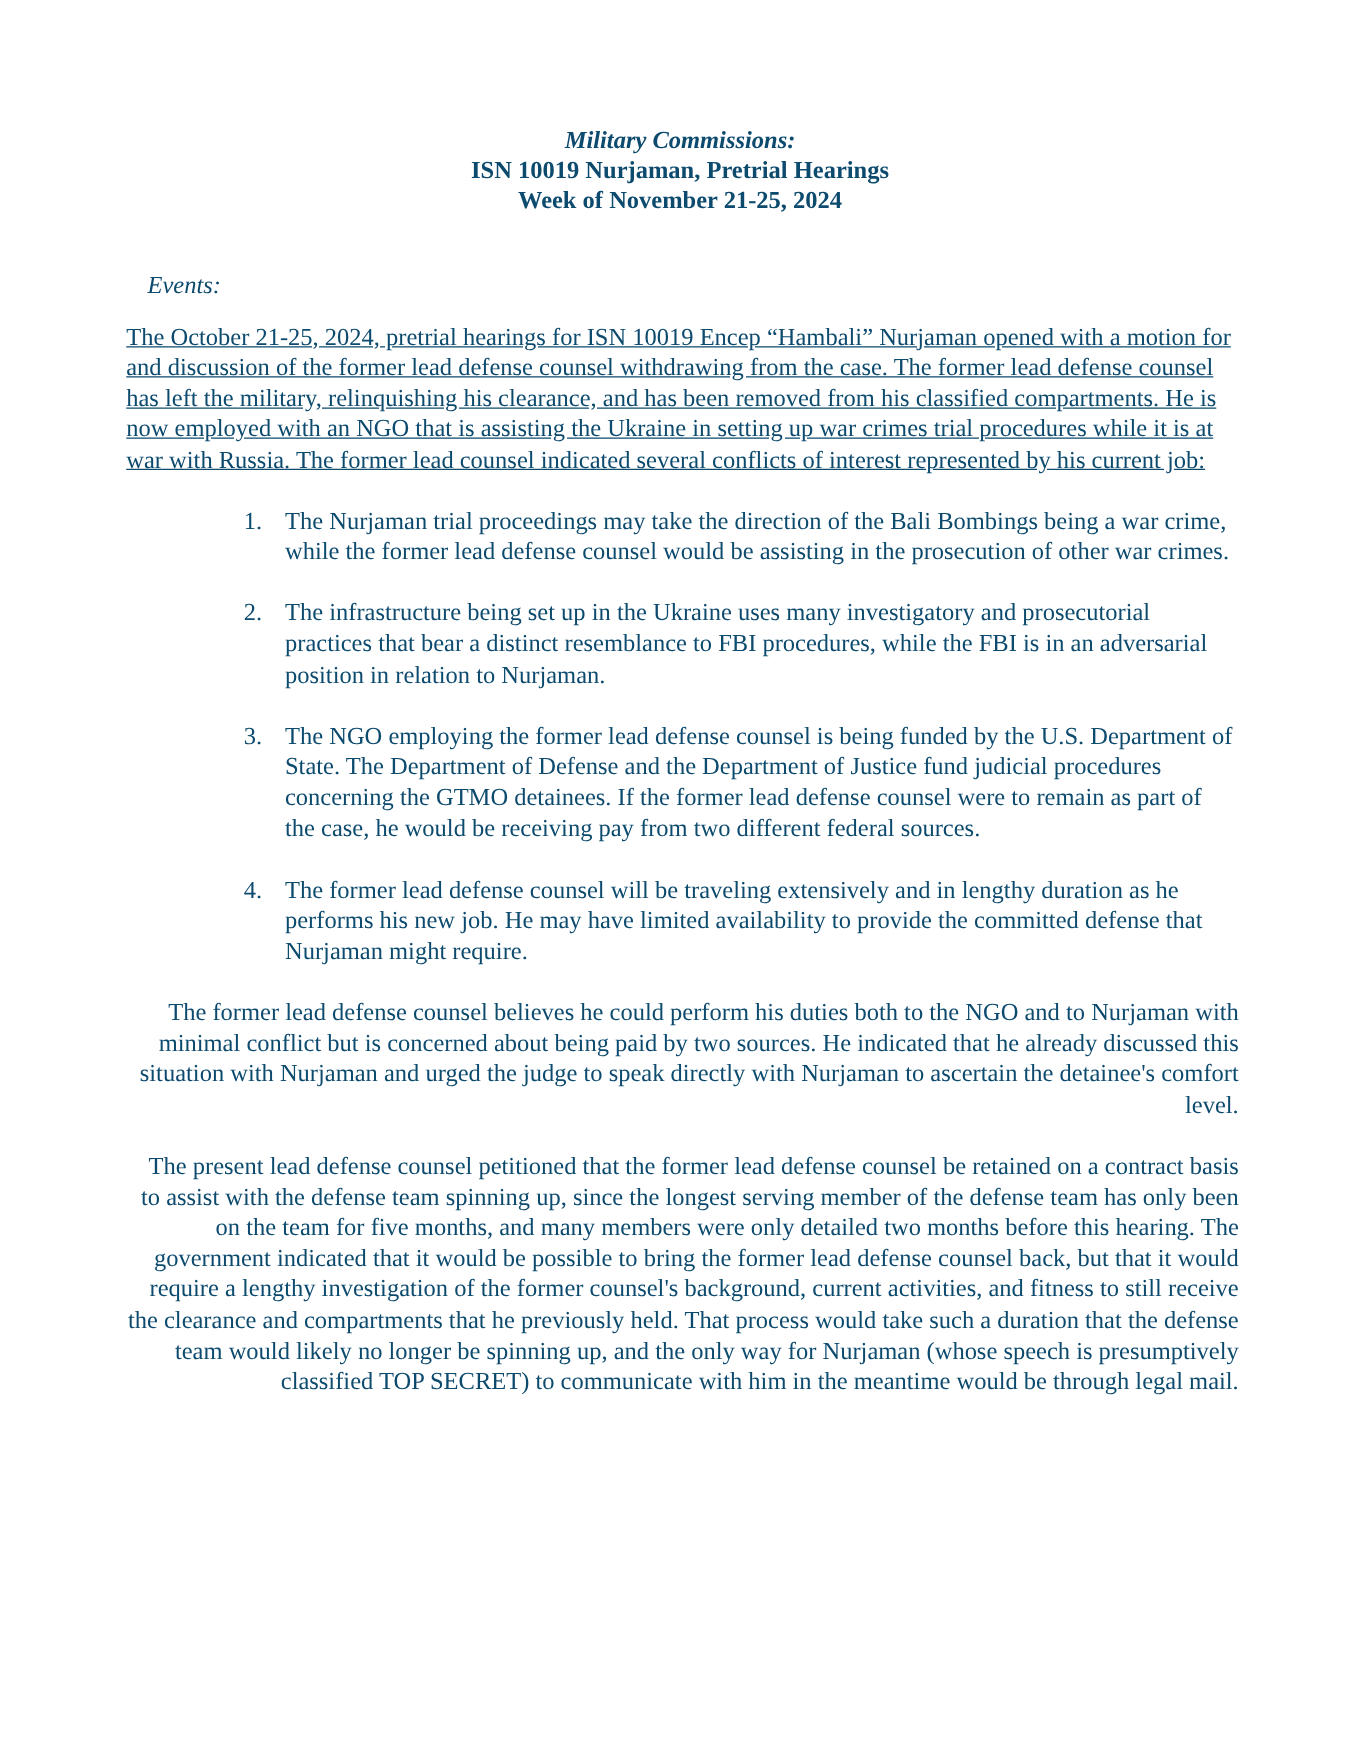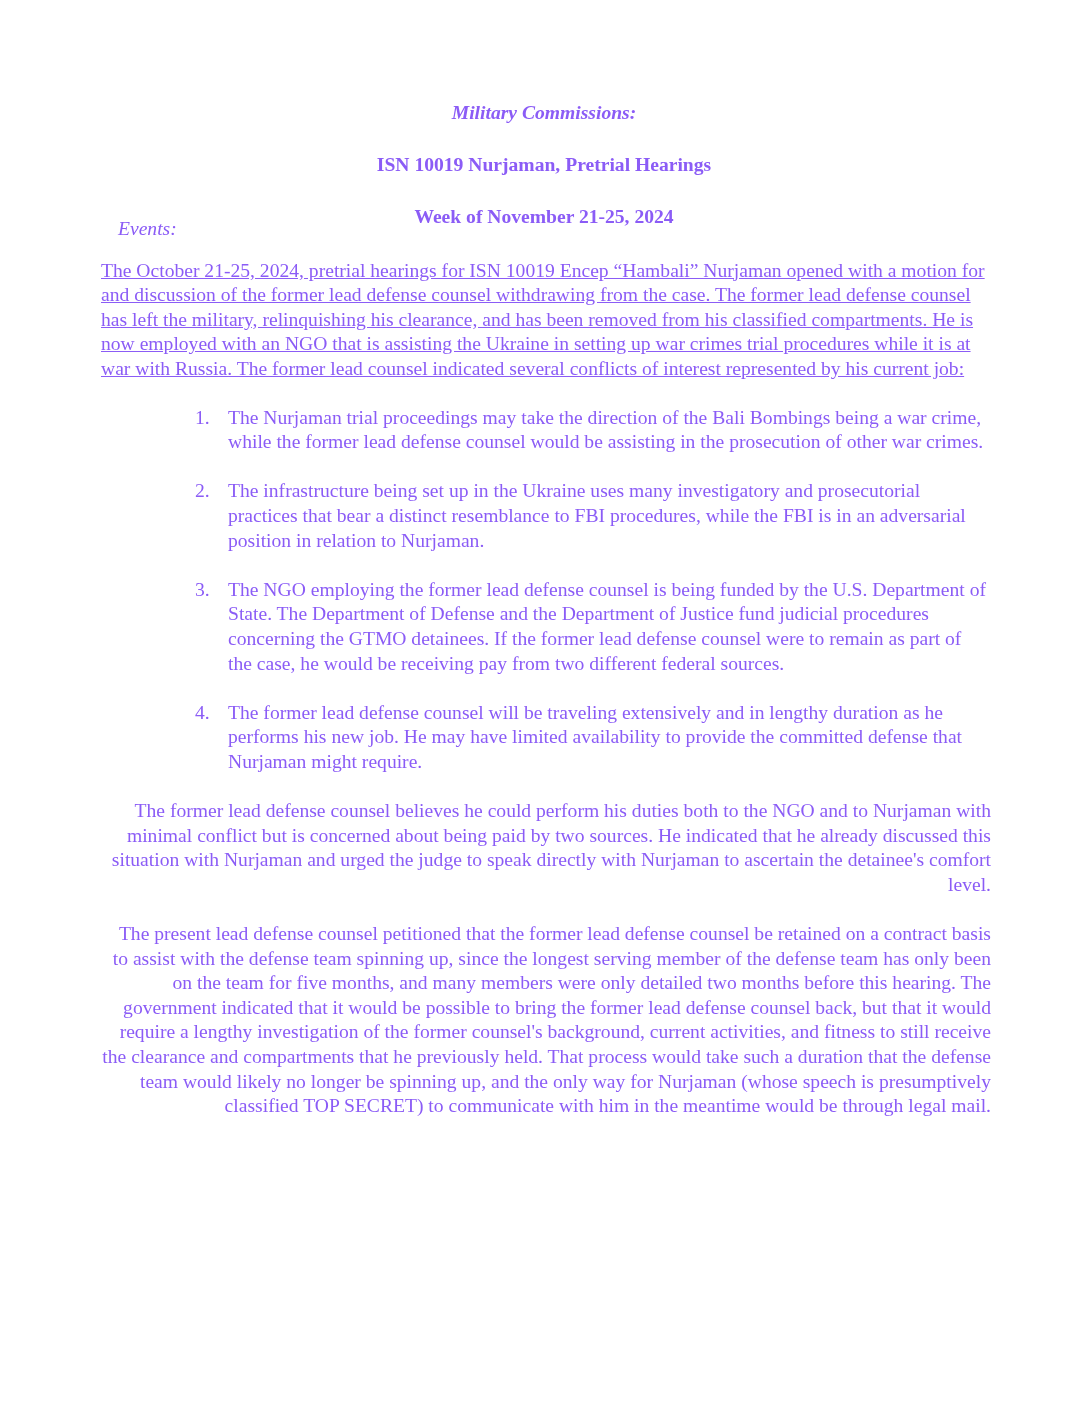--- a/index.html
+++ b/index.html
@@ -1,29 +1,29 @@
 <!DOCTYPE html>
 <html><head>
 <meta charset="utf-8">
 <style>
   html, body { margin: 0; padding: 0; background: #ffffff; }
   body { width: 1088px; height: 1408px; position: relative; overflow: hidden; }
   .page {
     position: absolute; left: 0; top: 0; width: 1088px; height: 1408px;
     font-family: "Liberation Serif", "DejaVu Serif", serif;
-    color: #8b5cf6;
+    color: #0c4a6e;
     font-size: 19.6px;
     line-height: 24.6px;
   }
   .title-block {
     position: absolute; top: 101px; left: 0; width: 1088px;
     text-align: center; font-size: 19.6px; line-height: 24px;
   }
   .title-block .t1 { font-style: italic; font-weight: bold; }
-  .title-block .t2, .title-block .t3 { font-weight: bold; margin-top: 28px; }
+  .title-block .t2, .title-block .t3 { font-weight: bold; }
   .body {
     position: absolute; left: 101px; top: 200px; width: 890px;
   }
   .label-events { font-style: italic; margin: 17px; }
   p { margin: 0; }
   .intro { margin: 0 0 24px 0; text-decoration: underline; }
   ol.items {
     list-style: none; margin: 10px 0 0 0; padding: 0;
   }
   ol.items li {

